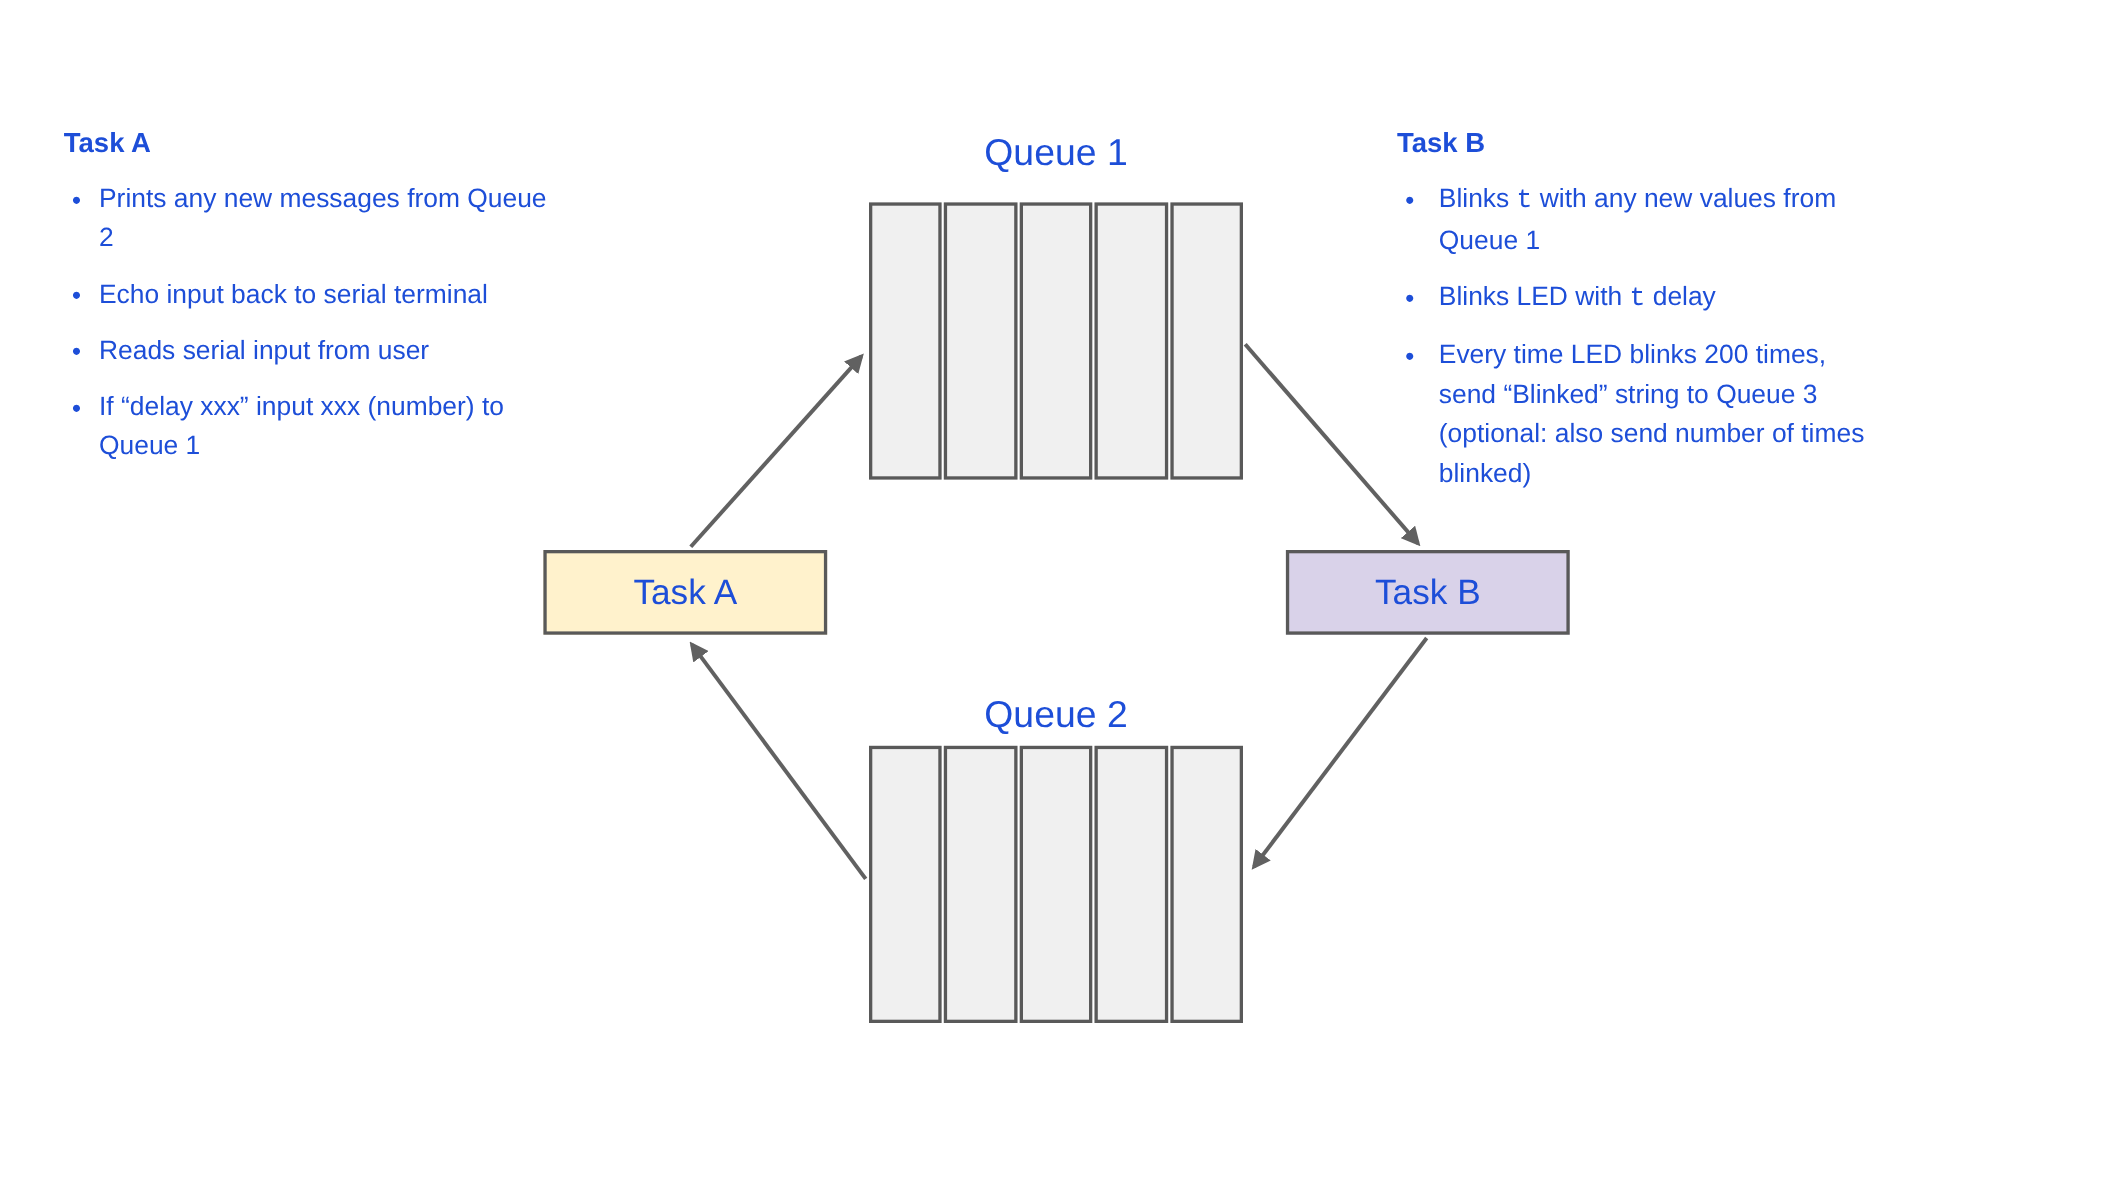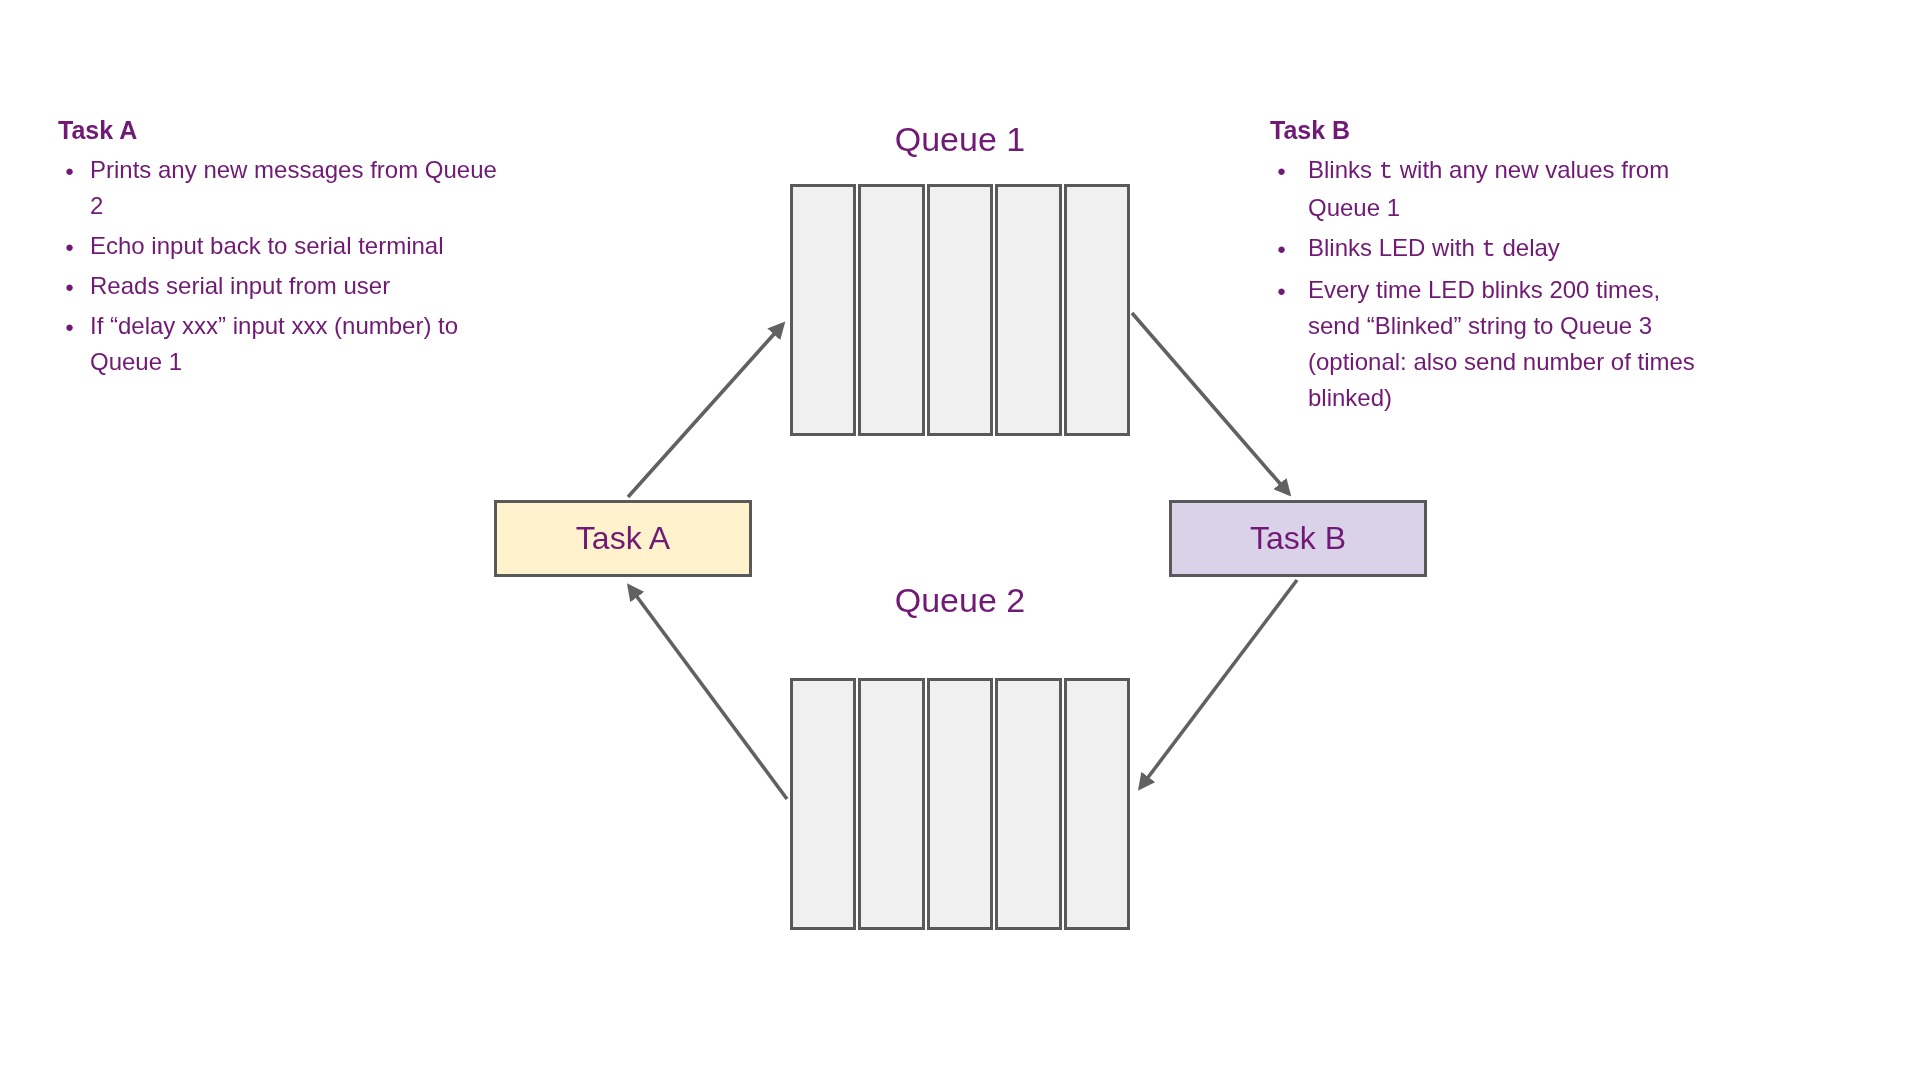--- a/index.html
+++ b/index.html
@@ -3,21 +3,21 @@
 <meta charset="utf-8">
 <style>
   * { box-sizing: border-box; }
   html, body { margin: 0; padding: 0; background: #ffffff; }
   .canvas {
     position: relative;
     width: 1920px;
     height: 1080px;
     background: #ffffff;
     font-family: "Liberation Sans", sans-serif;
-    color: #701a75;
+    color: #1d4ed8;
     overflow: hidden;
   }
   .arrows {
     position: absolute;
     left: 0; top: 0;
     width: 1920px; height: 1080px;
     pointer-events: none;
   }
   
   .notes { position: absolute; top: 112px; }
@@ -27,21 +27,21 @@
     font-weight: bold;
     margin: 0;
   }
   .notes ul {
     list-style: none;
     margin: 0;
     padding: 0;
     font-size: 24px;
     line-height: 36px;
   }
-  .notes li { position: relative; margin: 4px 0 3px 0; }
+  .notes li { position: relative; margin: 15px 0 3px 0; }
   .notes li::before {
     content: "\25CF";
     position: absolute;
     left: 7px;
     top: 1px;
     font-size: 15px;
   }
   .notes-a { left: 58px;  width: 512px; }
   .notes-a li { padding-left: 32px; }
   .notes-b { left: 1270px; width: 500px; }
@@ -62,21 +62,21 @@
     display: flex;
     gap: 2px;
   }
   .queue-cell {
     flex: 1;
     border: 3px solid #595959;
     background: #f0f0f0;
   }
   #queue1-title { left: 790px; top: 117px; }
   #queue1-box   { left: 790px; top: 184px; }
-  #queue2-title { left: 790px; top: 578px; }
+  #queue2-title { left: 790px; top: 628px; }
   #queue2-box   { left: 790px; top: 678px; }
   
   .task-box {
     position: absolute;
     width: 258px;
     height: 77px;
     border: 3px solid #595959;
     display: flex;
     align-items: center;
     justify-content: center;

